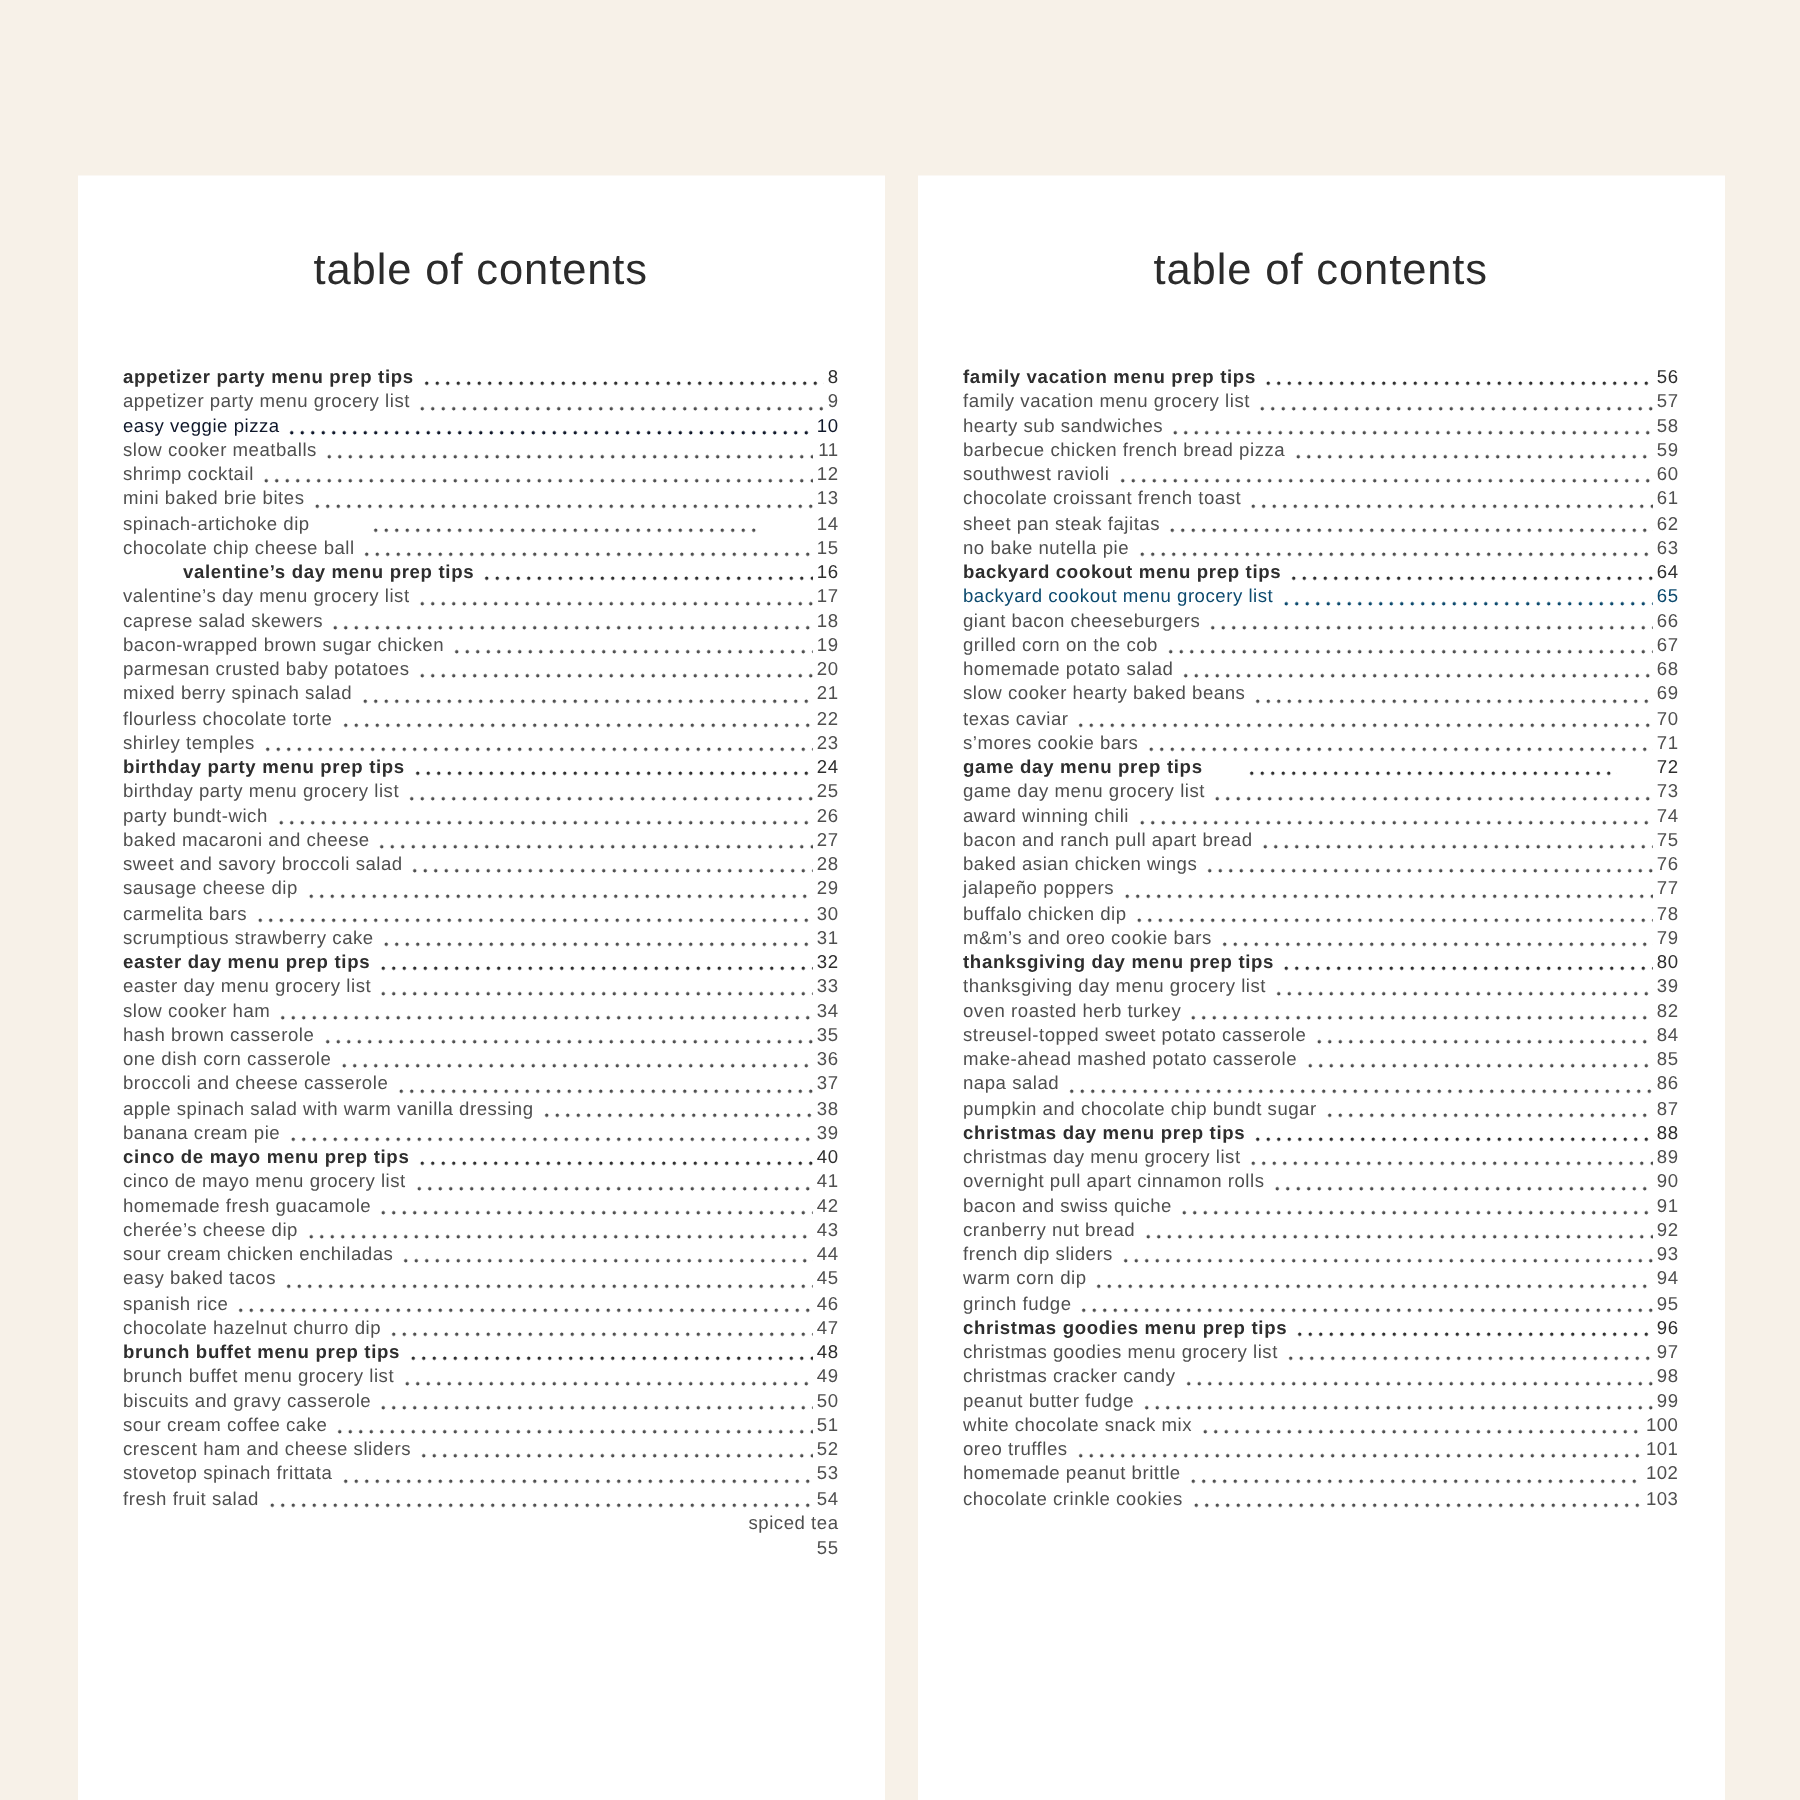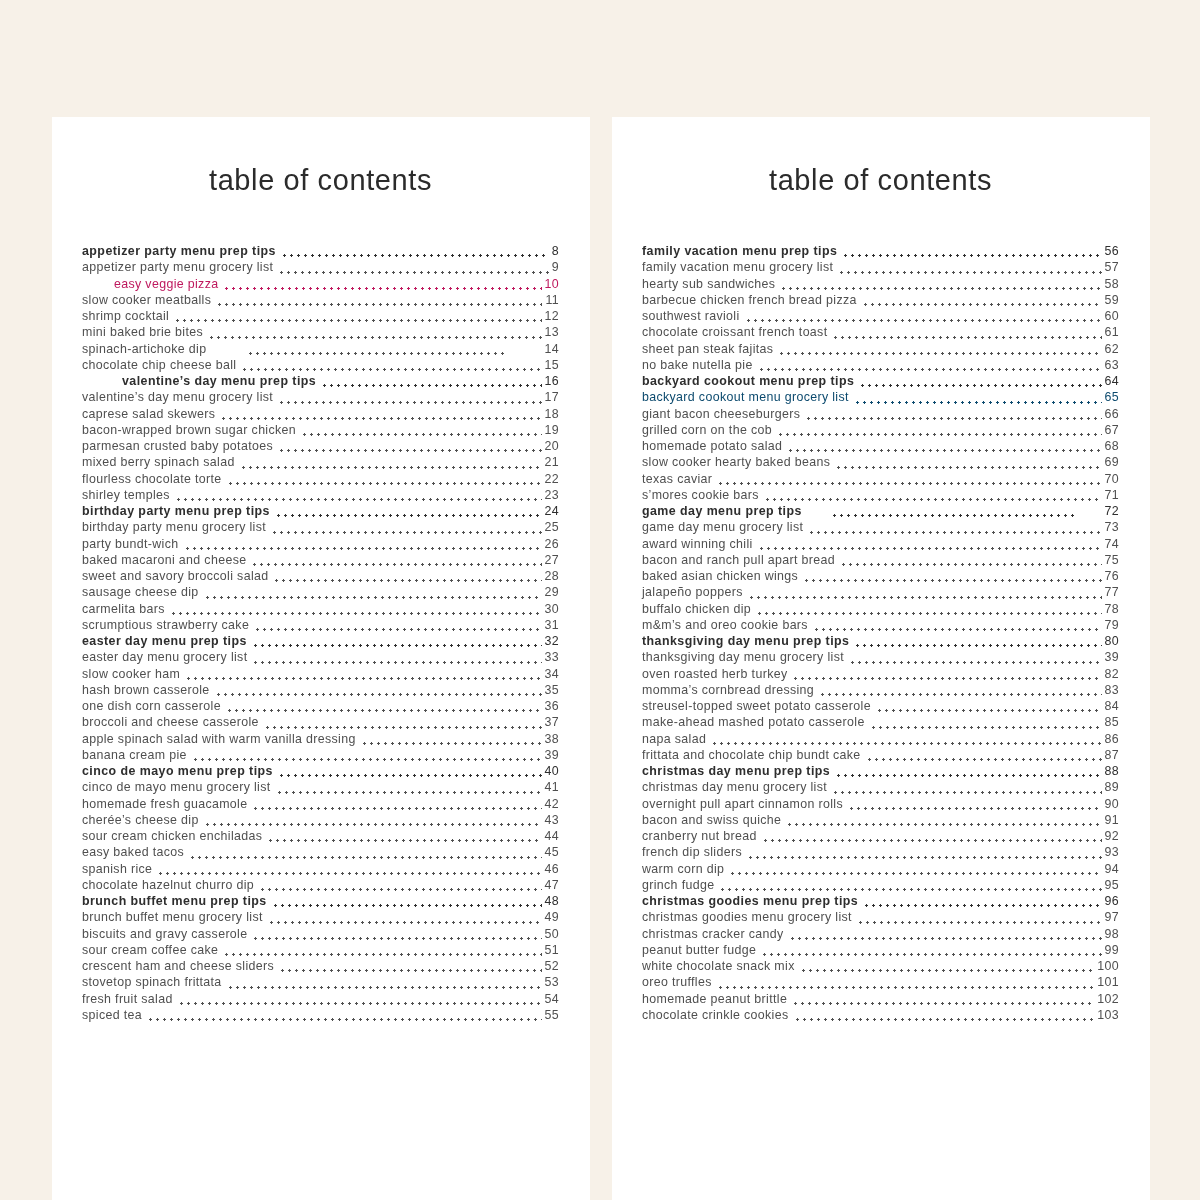--- a/index.html
+++ b/index.html
@@ -79,21 +79,21 @@
         <div class="row bold" style="color: rgb(46, 46, 46); margin-top: 21px;">
           <span class="label">appetizer party menu prep tips</span>
           <span class="dots"></span>
           <span class="num">8</span>
         </div>
         <div class="row" style="color: rgb(79, 79, 79);">
           <span class="label">appetizer party menu grocery list</span>
           <span class="dots"></span>
           <span class="num">9</span>
         </div>
-        <div class="row" style="color: #be185d; margin-left: 32px;">
+        <div class="row" style="color: #0f172a;">
           <span class="label">easy veggie pizza</span>
           <span class="dots"></span>
           <span class="num">10</span>
         </div>
         <div class="row" style="color: rgb(79, 79, 79);">
           <span class="label">slow cooker meatballs</span>
           <span class="dots"></span>
           <span class="num">11</span>
         </div>
         <div class="row" style="color: rgb(79, 79, 79);">
@@ -304,21 +304,21 @@
         <div class="row" style="color: rgb(79, 79, 79);">
           <span class="label">stovetop spinach frittata</span>
           <span class="dots"></span>
           <span class="num">53</span>
         </div>
         <div class="row" style="color: rgb(79, 79, 79);">
           <span class="label">fresh fruit salad</span>
           <span class="dots"></span>
           <span class="num">54</span>
         </div>
-        <div class="row" style="color: rgb(79, 79, 79);">
+        <div class="row" style="color: rgb(79, 79, 79); flex-direction: column;">
           <span class="label">spiced tea</span>
           <span class="dots"></span>
           <span class="num">55</span>
         </div>
       </div>
   </div>
 
   <div class="page right" style="background: rgb(255, 255, 255);">
     <h1 class="toc-title" style="color: rgb(43, 43, 43);">table of contents</h1>
     <div class="entries" id="entries-right">
@@ -451,41 +451,36 @@
           <span class="label">thanksgiving day menu grocery list</span>
           <span class="dots"></span>
           <span class="num">39</span>
         </div>
         <div class="row" style="color: rgb(79, 79, 79);">
           <span class="label">oven roasted herb turkey</span>
           <span class="dots"></span>
           <span class="num">82</span>
         </div>
         <div class="row" style="color: rgb(79, 79, 79);">
-          <span class="label">momma’s cornbread dressing</span>
-          <span class="dots"></span>
-          <span class="num">83</span>
-        </div>
-        <div class="row" style="color: rgb(79, 79, 79);">
           <span class="label">streusel-topped sweet potato casserole</span>
           <span class="dots"></span>
           <span class="num">84</span>
         </div>
         <div class="row" style="color: rgb(79, 79, 79);">
           <span class="label">make-ahead mashed potato casserole</span>
           <span class="dots"></span>
           <span class="num">85</span>
         </div>
         <div class="row" style="color: rgb(79, 79, 79);">
           <span class="label">napa salad</span>
           <span class="dots"></span>
           <span class="num">86</span>
         </div>
         <div class="row" style="color: rgb(79, 79, 79);">
-          <span class="label">frittata and chocolate chip bundt cake</span>
+          <span class="label">pumpkin and chocolate chip bundt sugar</span>
           <span class="dots"></span>
           <span class="num">87</span>
         </div>
         <div class="row bold" style="color: rgb(46, 46, 46);">
           <span class="label">christmas day menu prep tips</span>
           <span class="dots"></span>
           <span class="num">88</span>
         </div>
         <div class="row" style="color: rgb(79, 79, 79);">
           <span class="label">christmas day menu grocery list</span>

